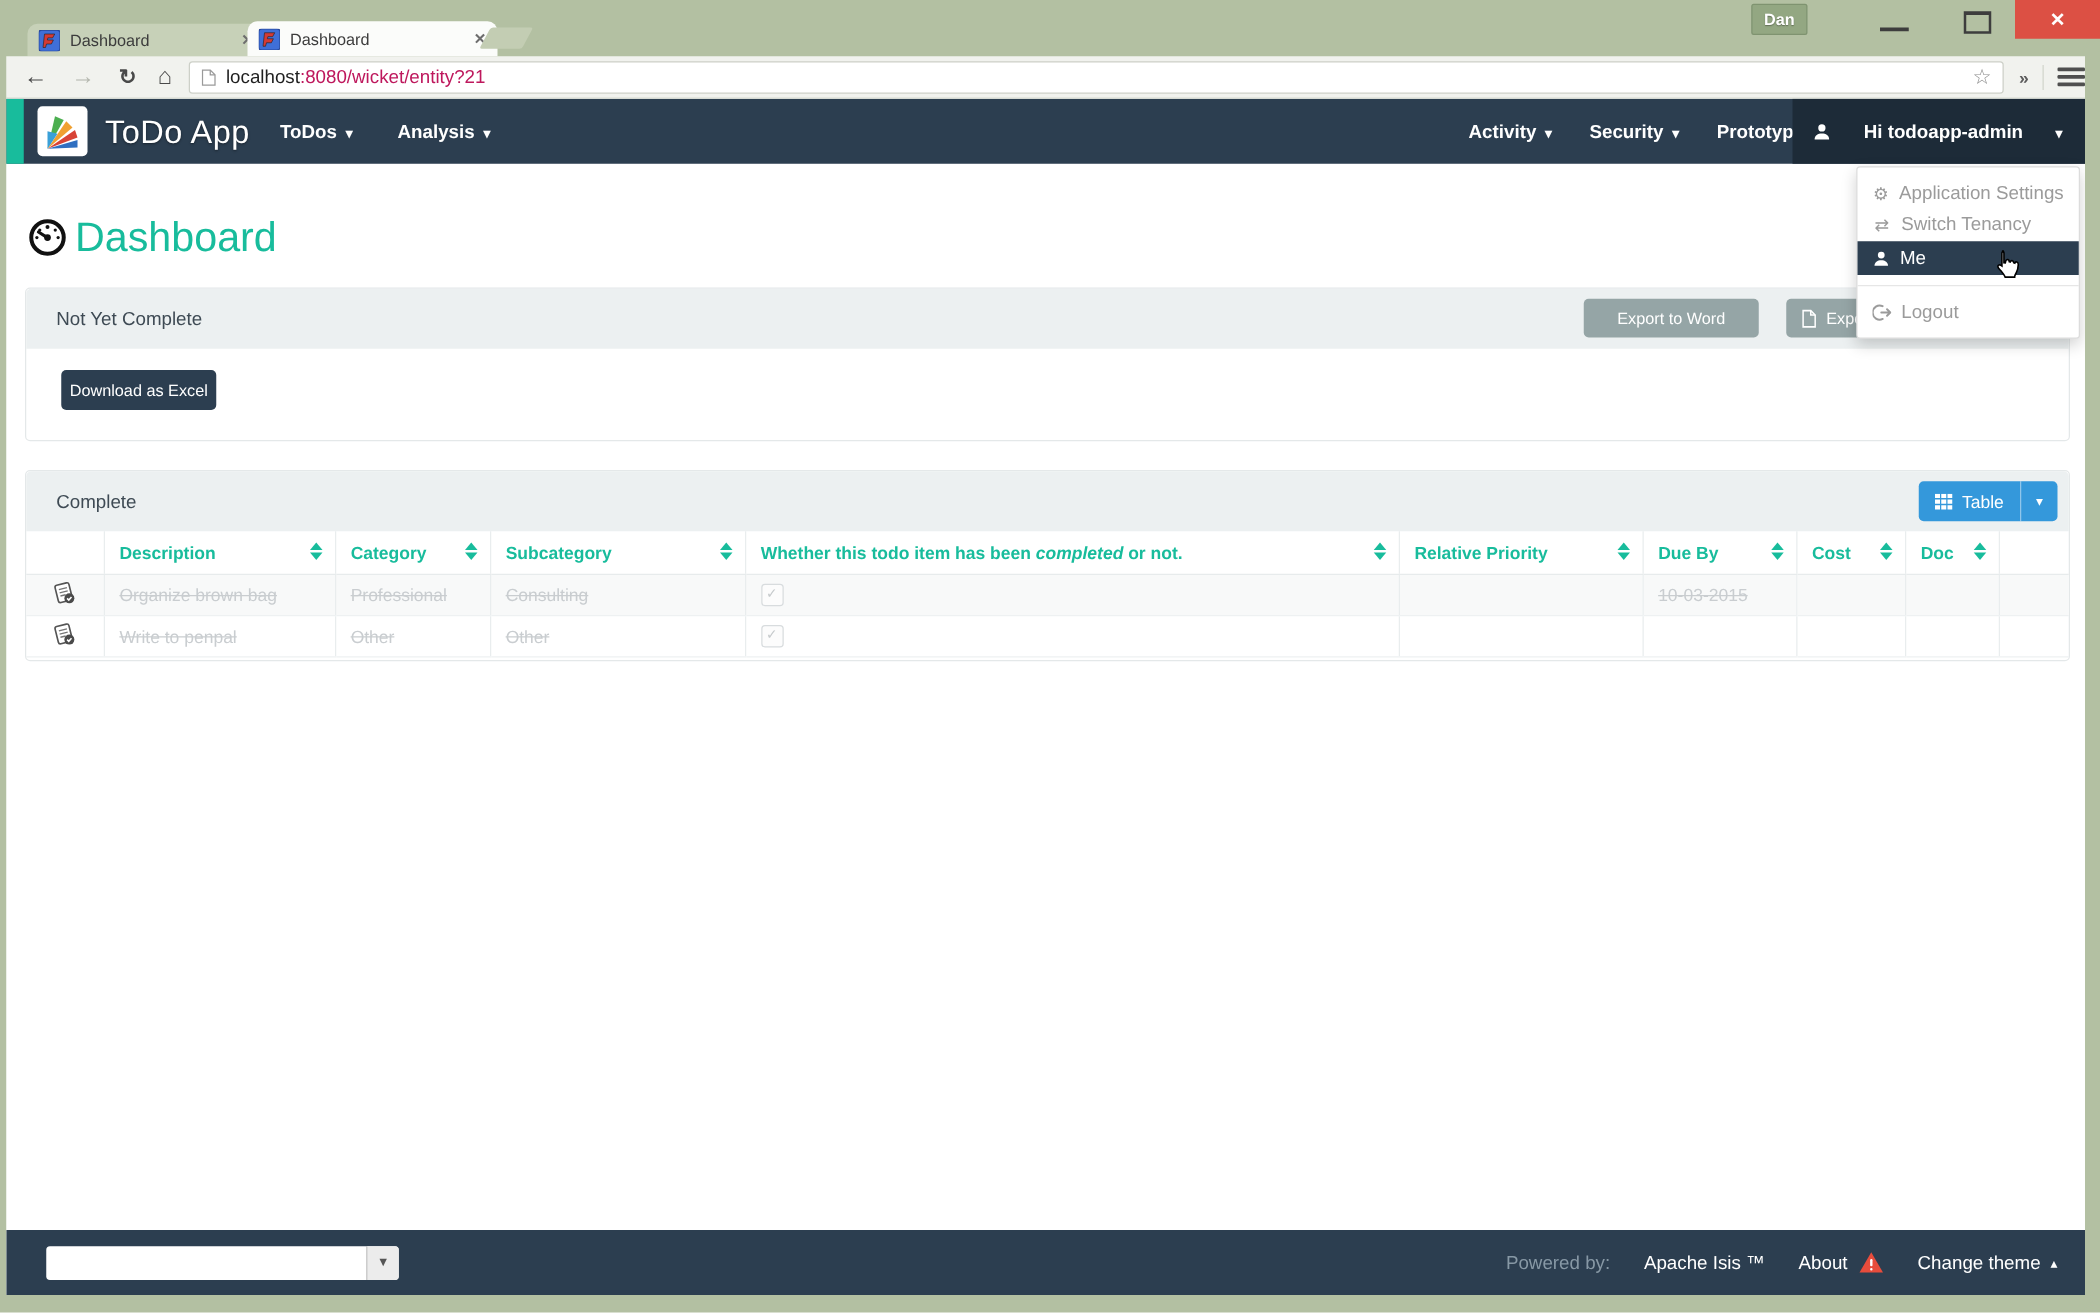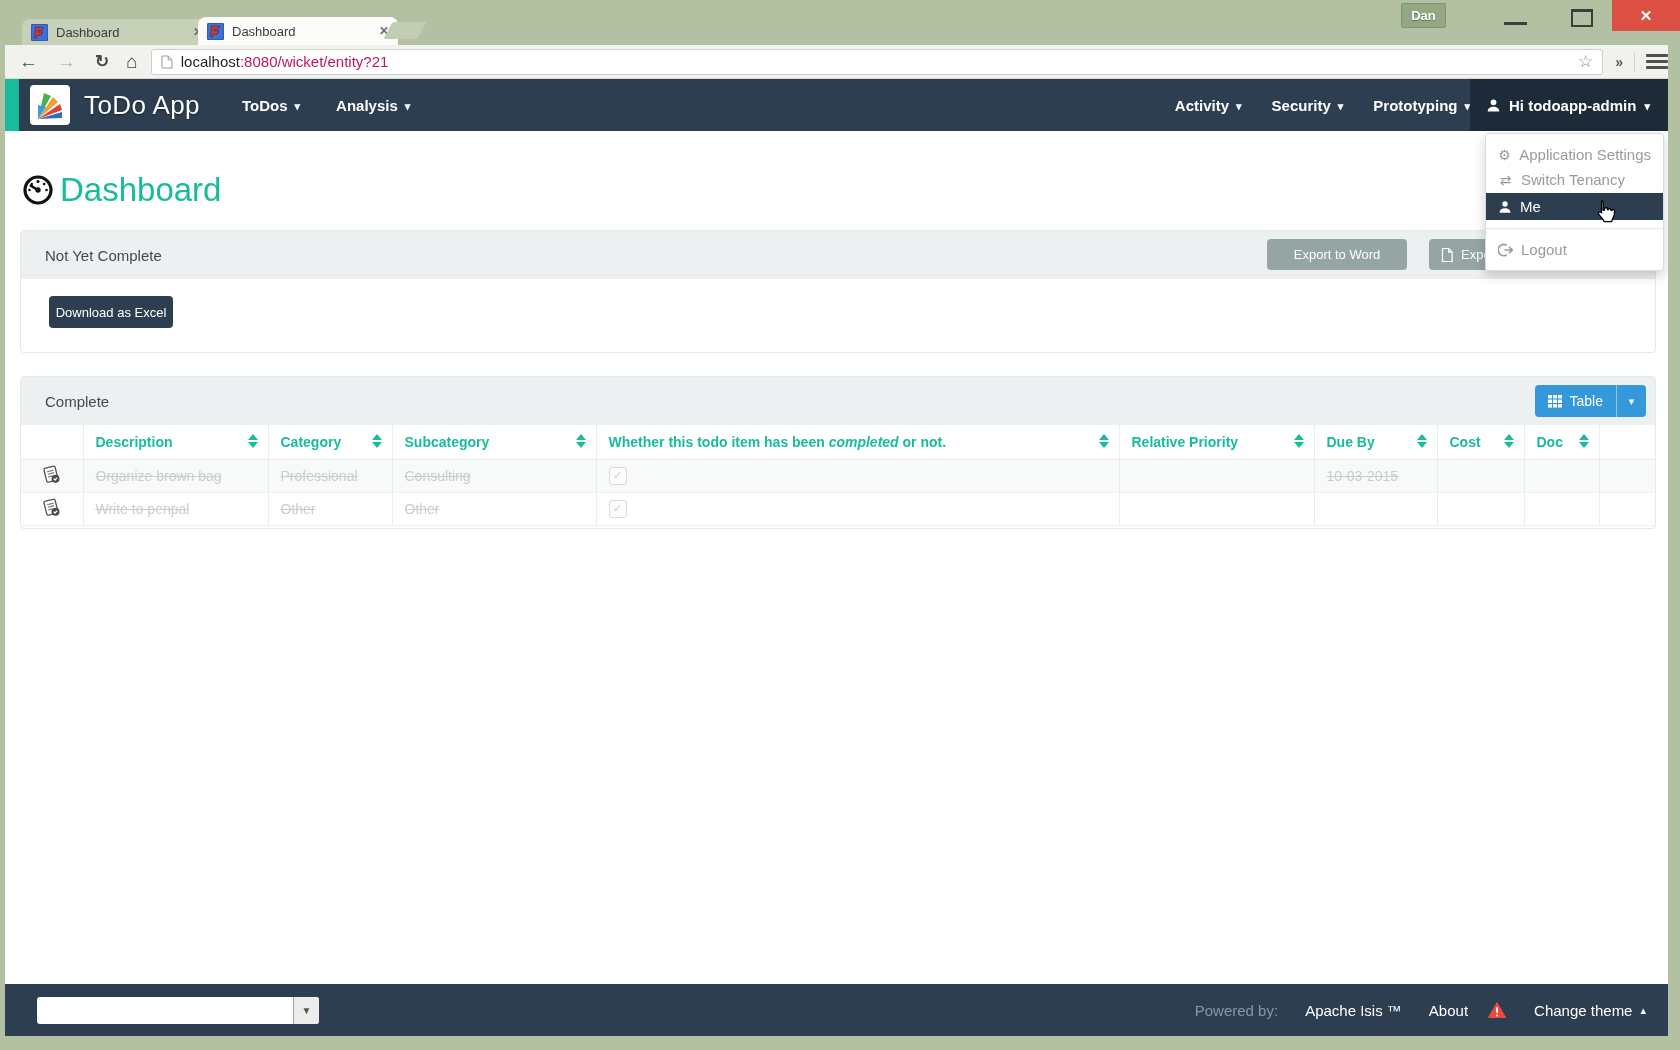--- a/index.html
+++ b/index.html
@@ -52,26 +52,26 @@
   .viewport{position:absolute;left:5px;top:79px;width:1663px;height:957px;background:#fff;overflow:hidden}
 
   
   .navbar{position:absolute;left:0;top:0;width:1663px;height:52px;background:#2c3e50;color:#fff;
           display:flex;align-items:center}
   .teal-strip{position:absolute;left:0;top:0;width:14px;height:52px;background:#18bc9c}
   .logo{margin-left:25px;width:40px;height:40px;background:#fff;border-radius:4px;
         display:flex;align-items:center;justify-content:center;flex:0 0 40px}
   .brand{margin-left:14px;font-size:26px;font-weight:400;letter-spacing:.4px;
          text-shadow:0 1px 2px rgba(0,0,0,.45);white-space:nowrap}
-  .nav-left{display:flex;margin-left:42px;gap:36px}
+  .nav-left{display:flex;margin-left:24px;gap:36px}
   .nav-item{display:flex;align-items:center;gap:7px;font-size:15px;font-weight:700;white-space:nowrap}
   .caret{font-size:11px;position:relative;top:1px}
   .nav-right{position:absolute;right:198px;top:0;height:52px;display:flex;align-items:center;gap:30px}
   .nav-user{position:absolute;right:0;top:0;height:52px;background:#1d2b38;display:flex;
-            align-items:center;gap:8px;padding:0 18px 0 16px;font-size:15px;font-weight:700}
+            align-items:center;gap:26px;padding:0 18px 0 16px;font-size:15px;font-weight:700}
   .icon-user{width:15px;height:15px;fill:#fff}
 
   
   .user-dropdown{position:absolute;left:1480px;top:54px;width:177px;background:#fff;
         border:1px solid #dcdcdc;border-radius:3px;box-shadow:0 5px 12px rgba(0,0,0,.18);
         padding:8px 0;z-index:50;font-size:15px;color:#9b9b9b}
   .ud-item{display:flex;align-items:center;gap:8px;height:25px;padding:0 12px;white-space:nowrap}
   .ud-icon{width:15px;text-align:center;font-size:14px}
   .ud-item.hl{background:#2c3e50;color:#fff;height:27px;margin:1px 0}
   .ud-item.hl .icon-user{fill:#fff}
@@ -120,21 +120,21 @@
   
   .footer{position:absolute;left:0;bottom:0;width:1663px;height:52px;background:#2c3e50;
        display:flex;align-items:center}
   .f-select{margin-left:32px;width:282px;height:27px;background:#fff;border-radius:3px;position:relative}
   .f-select-toggle{position:absolute;right:0;top:0;width:25px;height:27px;background:#ececec;
        border-left:1px solid #a9a9a9;border-radius:0 3px 3px 0;display:flex;align-items:center;
        justify-content:center;color:#555;font-size:10px}
   .f-right{margin-left:auto;display:flex;align-items:center;gap:27px;padding-right:22px;font-size:15px;white-space:nowrap}
   .f-muted{color:#8798a5}
   .f-strong{color:#fff;font-weight:400}
-  .f-about{display:flex;align-items:center;gap:19px}
+  .f-about{display:flex;align-items:center;gap:9px}
   .f-theme{display:flex;align-items:center;gap:8px}
   .f-theme .caret{font-size:11px;top:0}
 </style>
 </head>
 <body>
 
 <svg width="0" height="0" style="position:absolute">
   <defs>
     <g id="svg-favicon">
       <rect width="17" height="17" rx="2.5" fill="#3f6fd8" stroke="#27479a"></rect>

